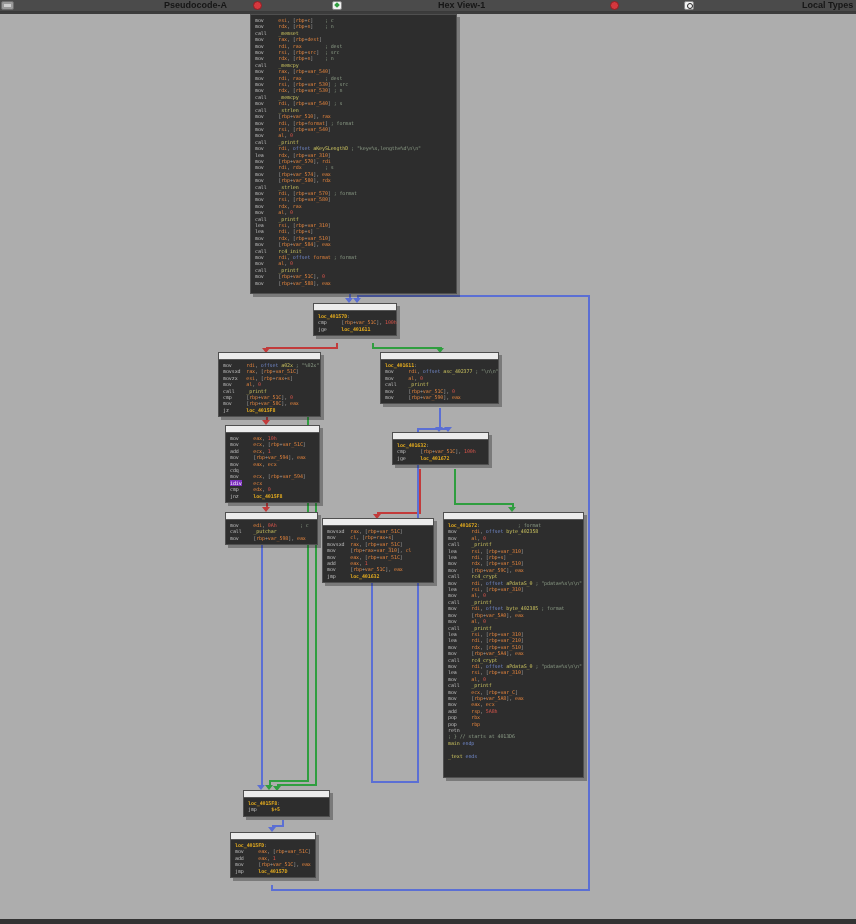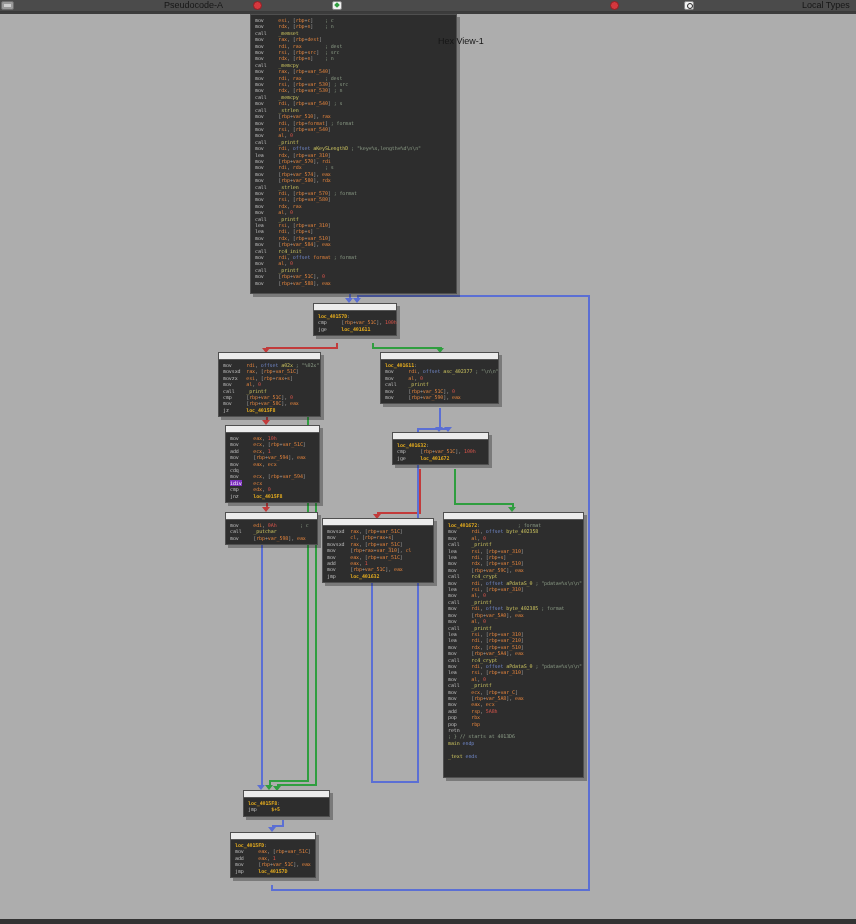--- a/index.html
+++ b/index.html
@@ -6,21 +6,21 @@
   body{
     width:856px;height:924px;overflow:hidden;position:relative;
     background:#adadad;font-family:"Liberation Sans",sans-serif;
   }
   
   #tabbar{
     position:absolute;left:0;top:0;width:856px;height:11px;
     background:#4b4b4b;border-bottom:1px solid #3a3a3a;z-index:50;
   }
   .tab-label{
-    position:absolute;top:0px;font-size:9px;font-weight:normal;color:#161616;
+    position:absolute;top:0px;font-size:9px;font-weight:bold;color:#161616;
     white-space:nowrap;line-height:11px;
   }
   .red-dot{
     position:absolute;top:1px;width:9px;height:9px;border-radius:50%;
     background:#d6383e;border:1px solid #8e1f24;box-sizing:border-box;
   }
   .tab-ico{
     position:absolute;top:1px;width:10px;height:9px;background:#f2f2f2;
     border:1px solid #888;border-radius:2px;box-sizing:border-box;
   }
@@ -291,21 +291,21 @@
 
 <div id="tabbar">
   <div id="app-ico"></div>
 
   <div class="tab-label" style="left:164px;">Pseudocode-A</div>
   <div class="red-dot" style="left:253px;"></div>
   <div class="tab-ico" style="left:332px;">
     <span class="glyph-green"></span>
   </div>
 
-  <div class="tab-label" style="left:438px;margin-top:36px;">Hex View-1</div>
+  <div class="tab-label" style="left:438px;">Hex View-1</div>
   <div class="red-dot" style="left:610px;"></div>
   <div class="tab-ico" style="left:684px;">
     <span class="glyph-dark"></span>
   </div>
 
   <div class="tab-label" style="left:802px;">Local Types</div>
 </div>
 <div id="substrip"></div>
 <div id="bottomstrip"></div>
 

